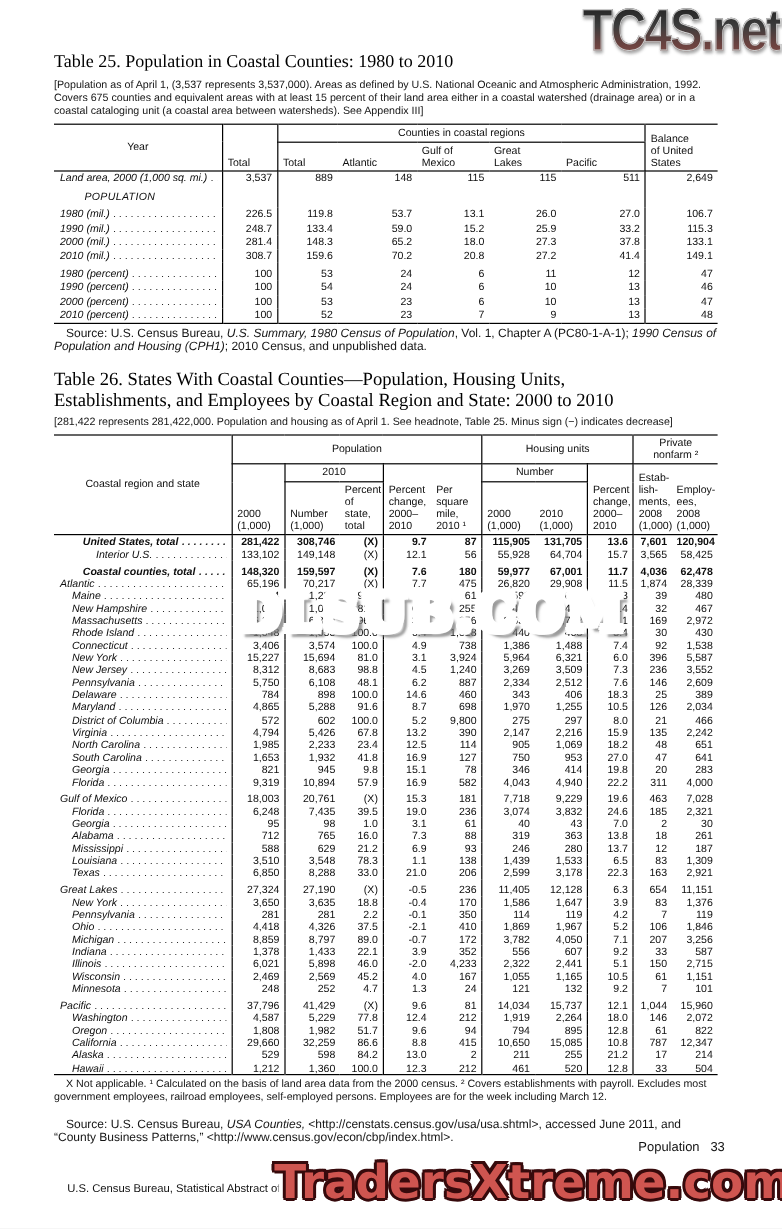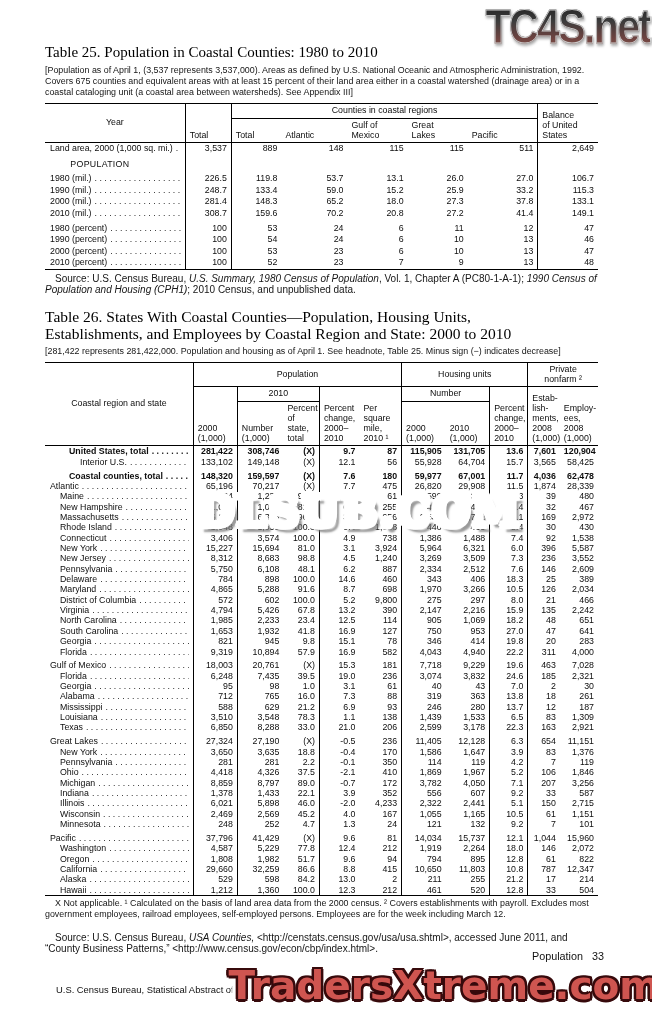--- a/index.html
+++ b/index.html
@@ -20,21 +20,21 @@
   table{border-collapse:collapse;table-layout:fixed;width:553px;
         border-top:1.6px solid #000;border-bottom:1.6px solid #000;}
   th,td{padding:0 4px;font-size:8.8px;color:#0d0d0d;}
   thead th{font-weight:normal;line-height:9.8px;vertical-align:bottom;text-align:left;
            white-space:pre-line;padding-top:2px;padding-bottom:2px;
            border-bottom:.8px solid #000;}
   th.sp{text-align:center;vertical-align:middle;}
   th.stub{text-align:center;vertical-align:middle;}
   .br{border-right:.8px solid #000;}
   td.num{text-align:right;white-space:nowrap;}
-  td.lbl{overflow:hidden;}
+  td.lbl{overflow:hidden;font-style:italic;}
   .lw{display:flex;align-items:baseline;overflow:hidden;}
   .lw .txt{white-space:nowrap;}
   .lw .dots{flex:1;overflow:hidden;white-space:nowrap;color:#222;padding-left:3px;}
   .lw .dots::after{content:". . . . . . . . . . . . . . . . . . . . . . . . . . . . . . . . . . . . . . . . .";}
   .in0{padding-left:1px;} .in1{padding-left:11px;} .in2{padding-left:20px;} .in3{padding-left:31px;}
   tr.b td{font-weight:bold;}
   tr.gap td{padding-top:3.5px;}
   #t25 tbody td{line-height:11.5px;}
   #t26 tbody td{line-height:10.35px;}
   #t25 td.sec{text-align:center;padding:4px 30px 3px 0;letter-spacing:.3px;}
@@ -571,21 +571,21 @@
                 <span class="txt">Maryland</span>
                 <span class="dots"></span>
               </div>
             </td>
             <td class="num br">4,865</td>
             <td class="num">5,288</td>
             <td class="num br">91.6</td>
             <td class="num">8.7</td>
             <td class="num br">698</td>
             <td class="num">1,970</td>
-            <td class="num br">3,266</td>
+            <td class="num br">1,255</td>
             <td class="num br">10.5</td>
             <td class="num">126</td>
             <td class="num">2,034</td>
           </tr>
           <tr>
             <td class="lbl br">
               <div class="lw in1">
                 <span class="txt">District of Columbia</span>
                 <span class="dots"></span>
               </div>
@@ -1039,21 +1039,21 @@
                 <span class="txt">California</span>
                 <span class="dots"></span>
               </div>
             </td>
             <td class="num br">29,660</td>
             <td class="num">32,259</td>
             <td class="num br">86.6</td>
             <td class="num">8.8</td>
             <td class="num br">415</td>
             <td class="num">10,650</td>
-            <td class="num br">11,803</td>
+            <td class="num br">15,085</td>
             <td class="num br">10.8</td>
             <td class="num">787</td>
             <td class="num">12,347</td>
           </tr>
           <tr>
             <td class="lbl br">
               <div class="lw in1">
                 <span class="txt">Alaska</span>
                 <span class="dots"></span>
               </div>

